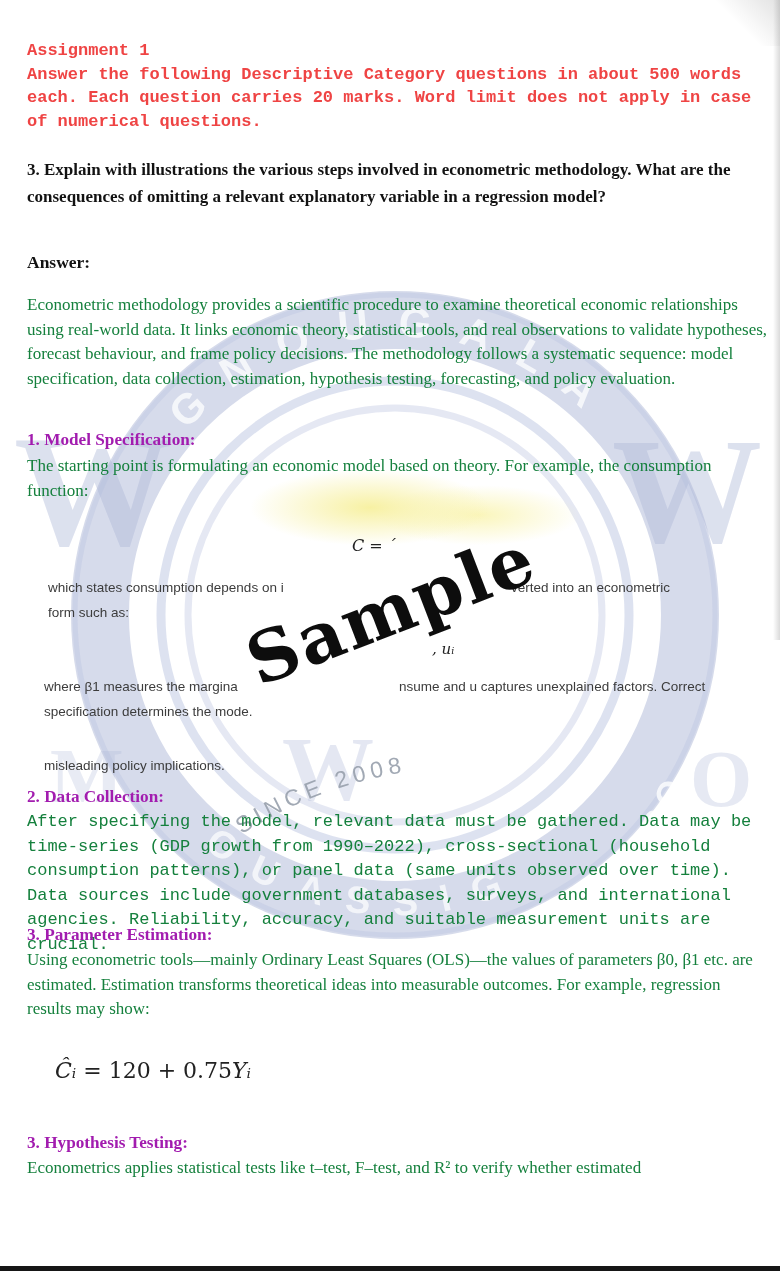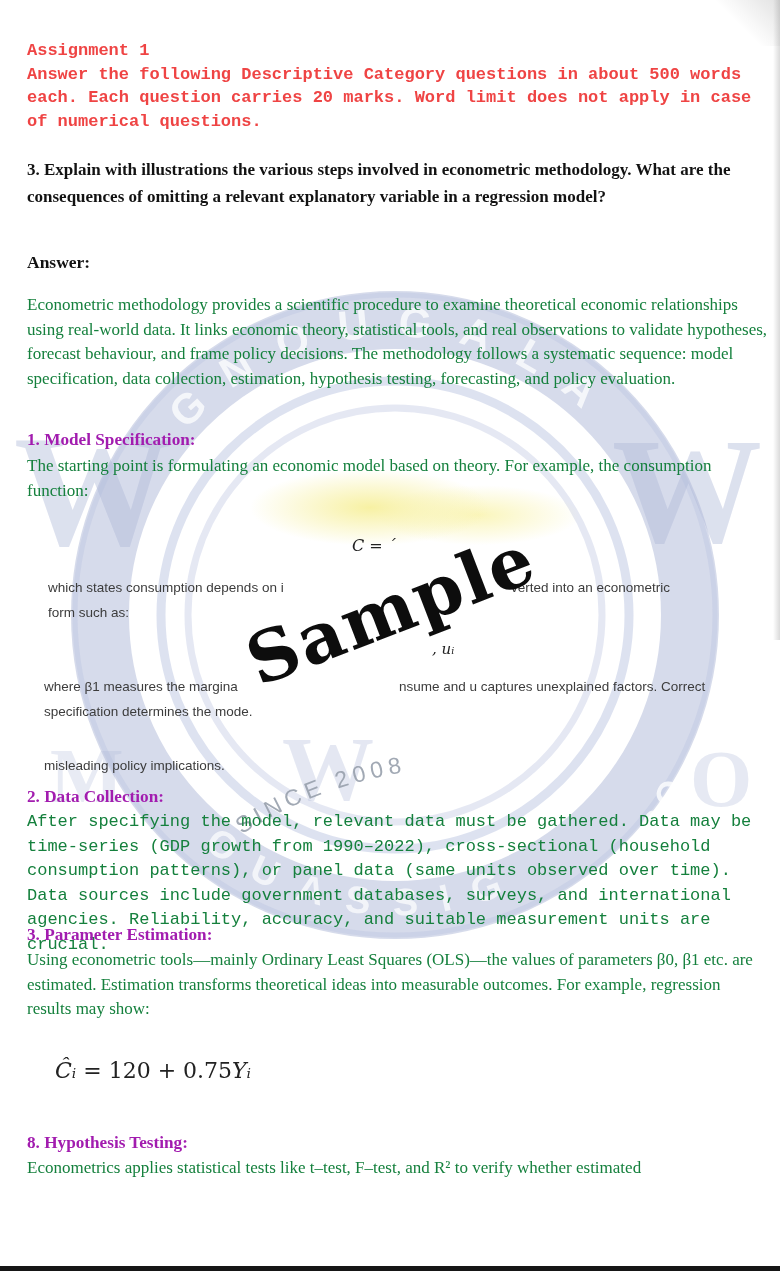--- a/index.html
+++ b/index.html
@@ -121,21 +121,21 @@
     <div class="abs sechead s1h">2. Data Collection:</div>
     <div class="abs serifp s1b">After specifying the model, relevant data must be gathered. Data may be time-series (GDP growth from 1990–2022), cross-sectional (household consumption patterns), or panel data (same units observed over time). Data sources include government databases, surveys, and international agencies. Reliability, accuracy, and suitable measurement units are crucial.</div>
 
     <div class="abs sechead s2h">3. Parameter Estimation:</div>
     <div class="abs serifp s2b">Using econometric tools—mainly Ordinary Least Squares (OLS)—the values of parameters β0, β1 etc. are estimated. Estimation transforms theoretical ideas into measurable outcomes. For example, regression results may show:</div>
 
     <div class="abs math f3">
       <span class="it">Ĉᵢ</span><span> = 120 + 0.75</span><span class="it">Yᵢ</span>
     </div>
 
-    <div class="abs sechead s3h">8. Hypothesis Testing:</div>
+    <div class="abs sechead s3h">3. Hypothesis Testing:</div>
     <div class="abs serifp s3b">Econometrics applies statistical tests like t–test, F–test, and R² to verify whether estimated</div>
 
   </div>
 
   <div class="sample">Sample</div>
 
   <div class="edge-right"></div>
   <div class="edge-corner"></div>
   <div class="bottom-line"></div>
 

